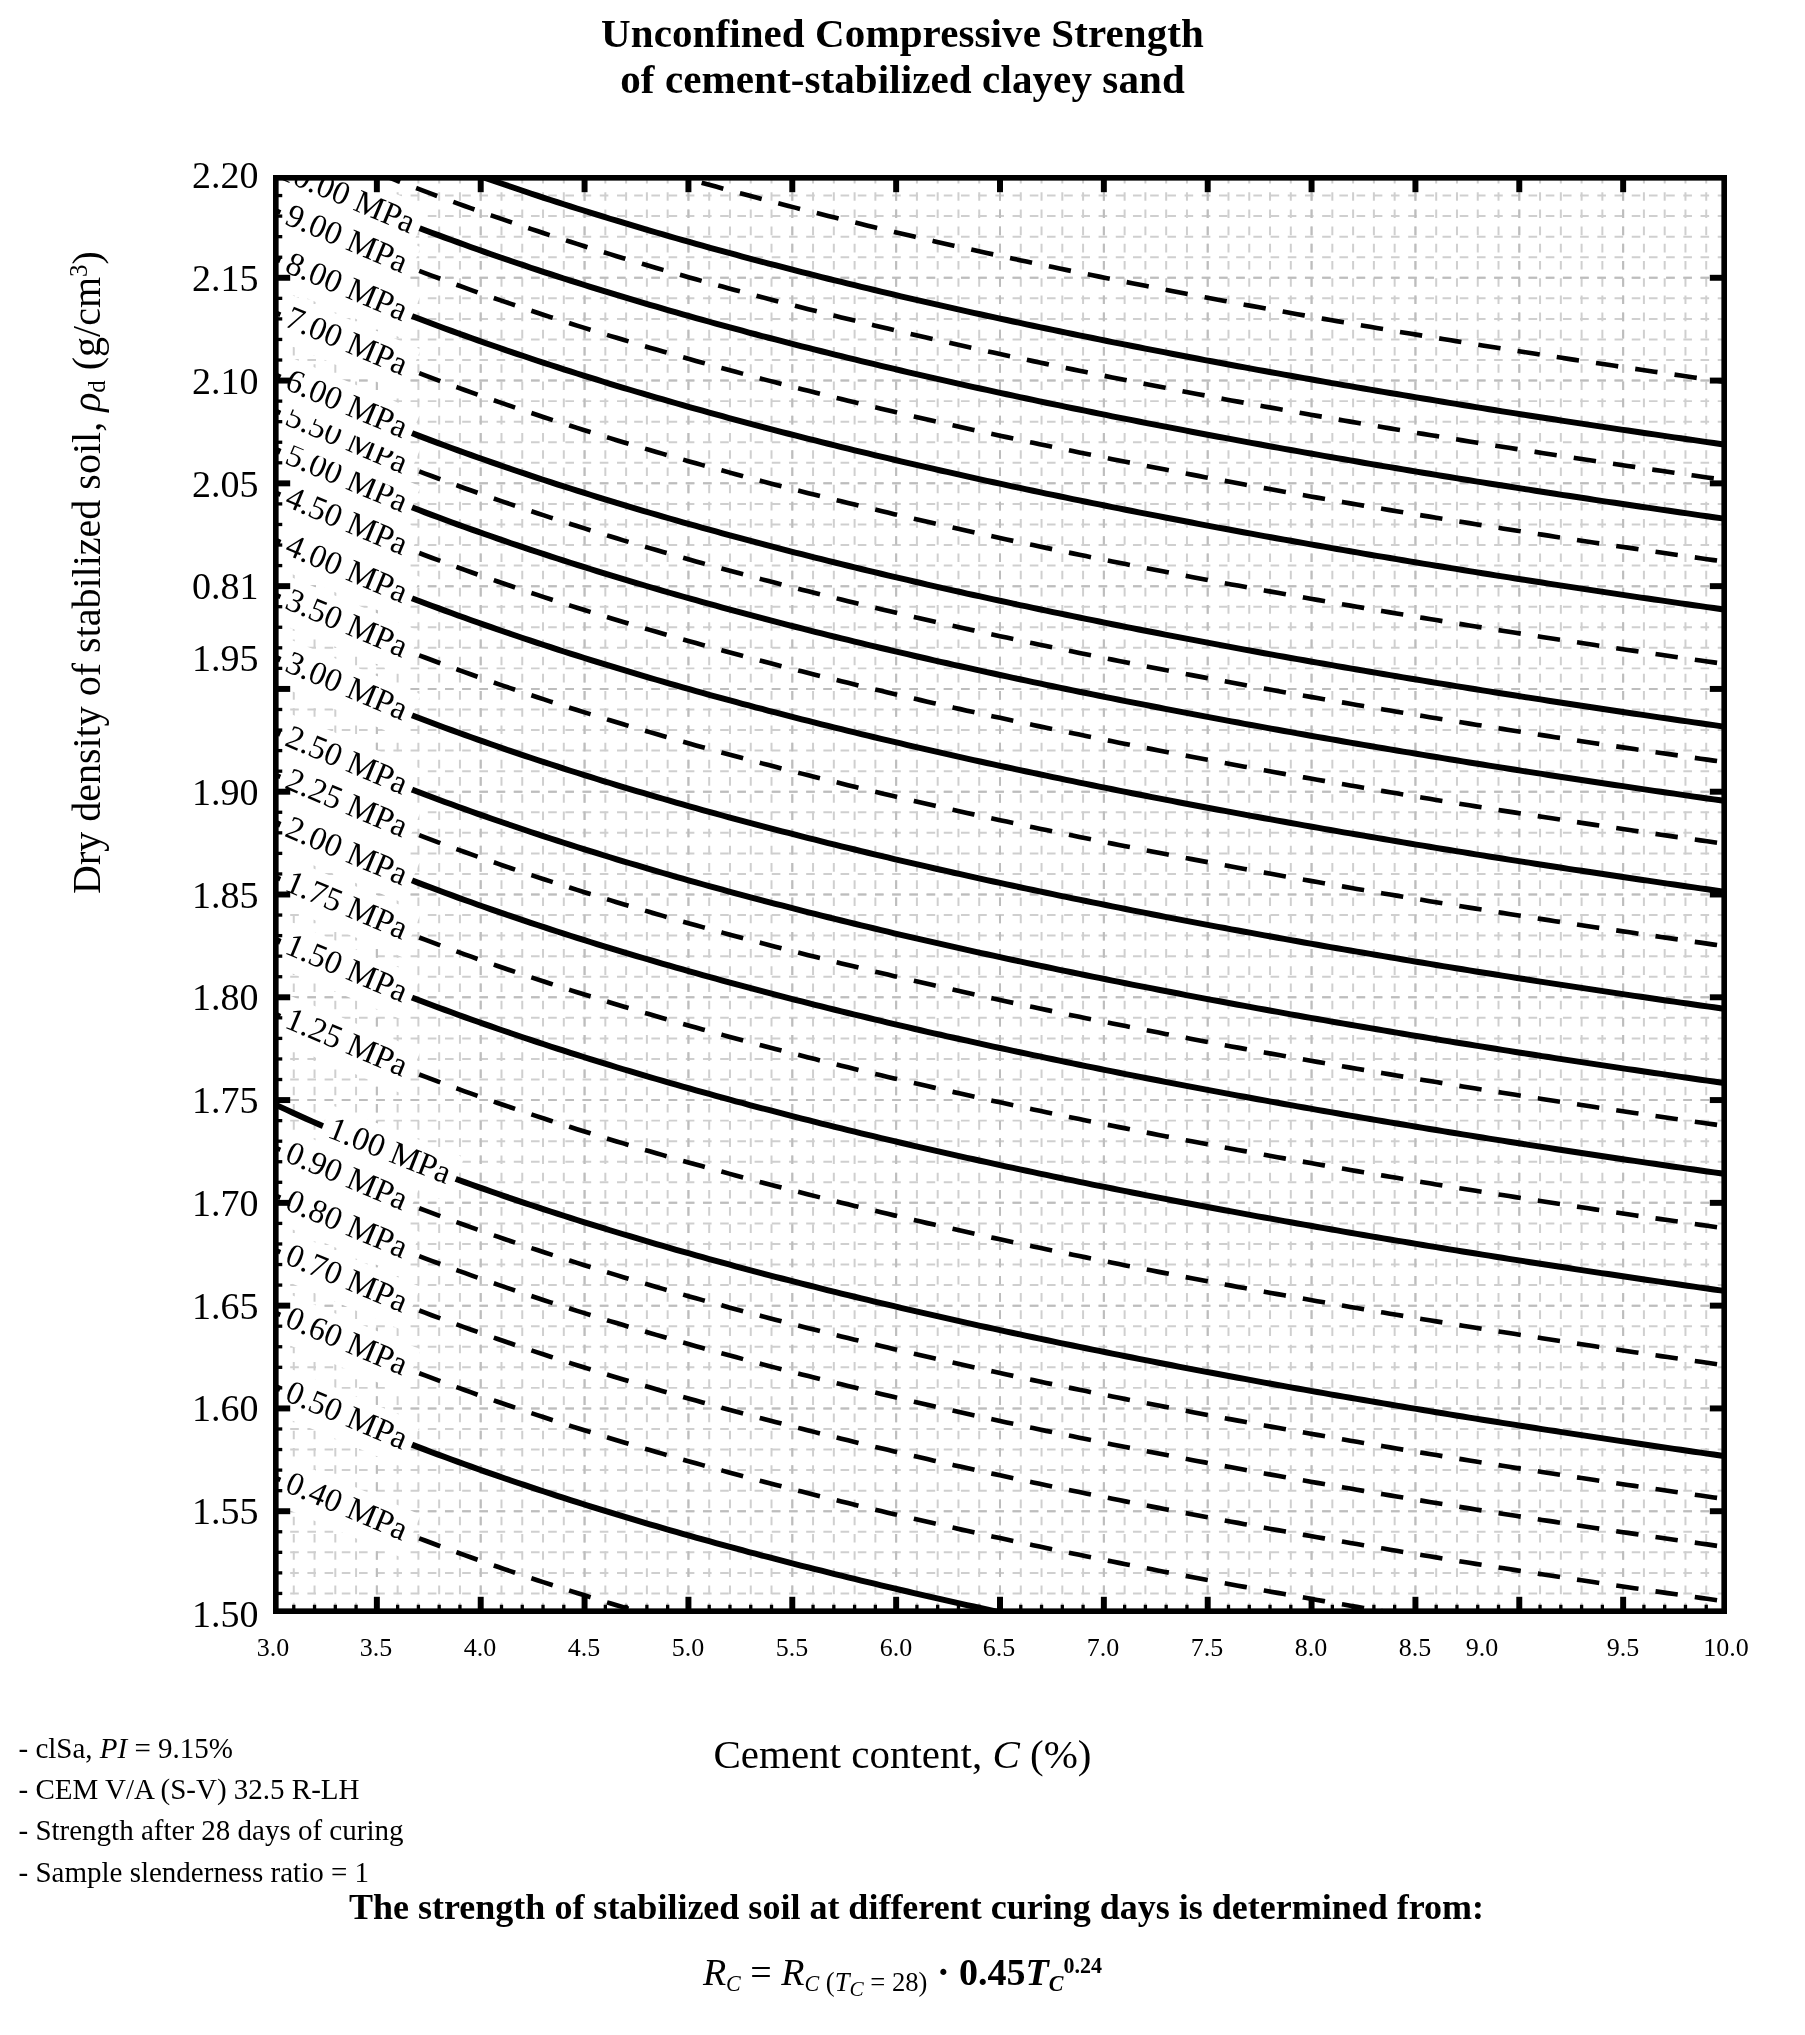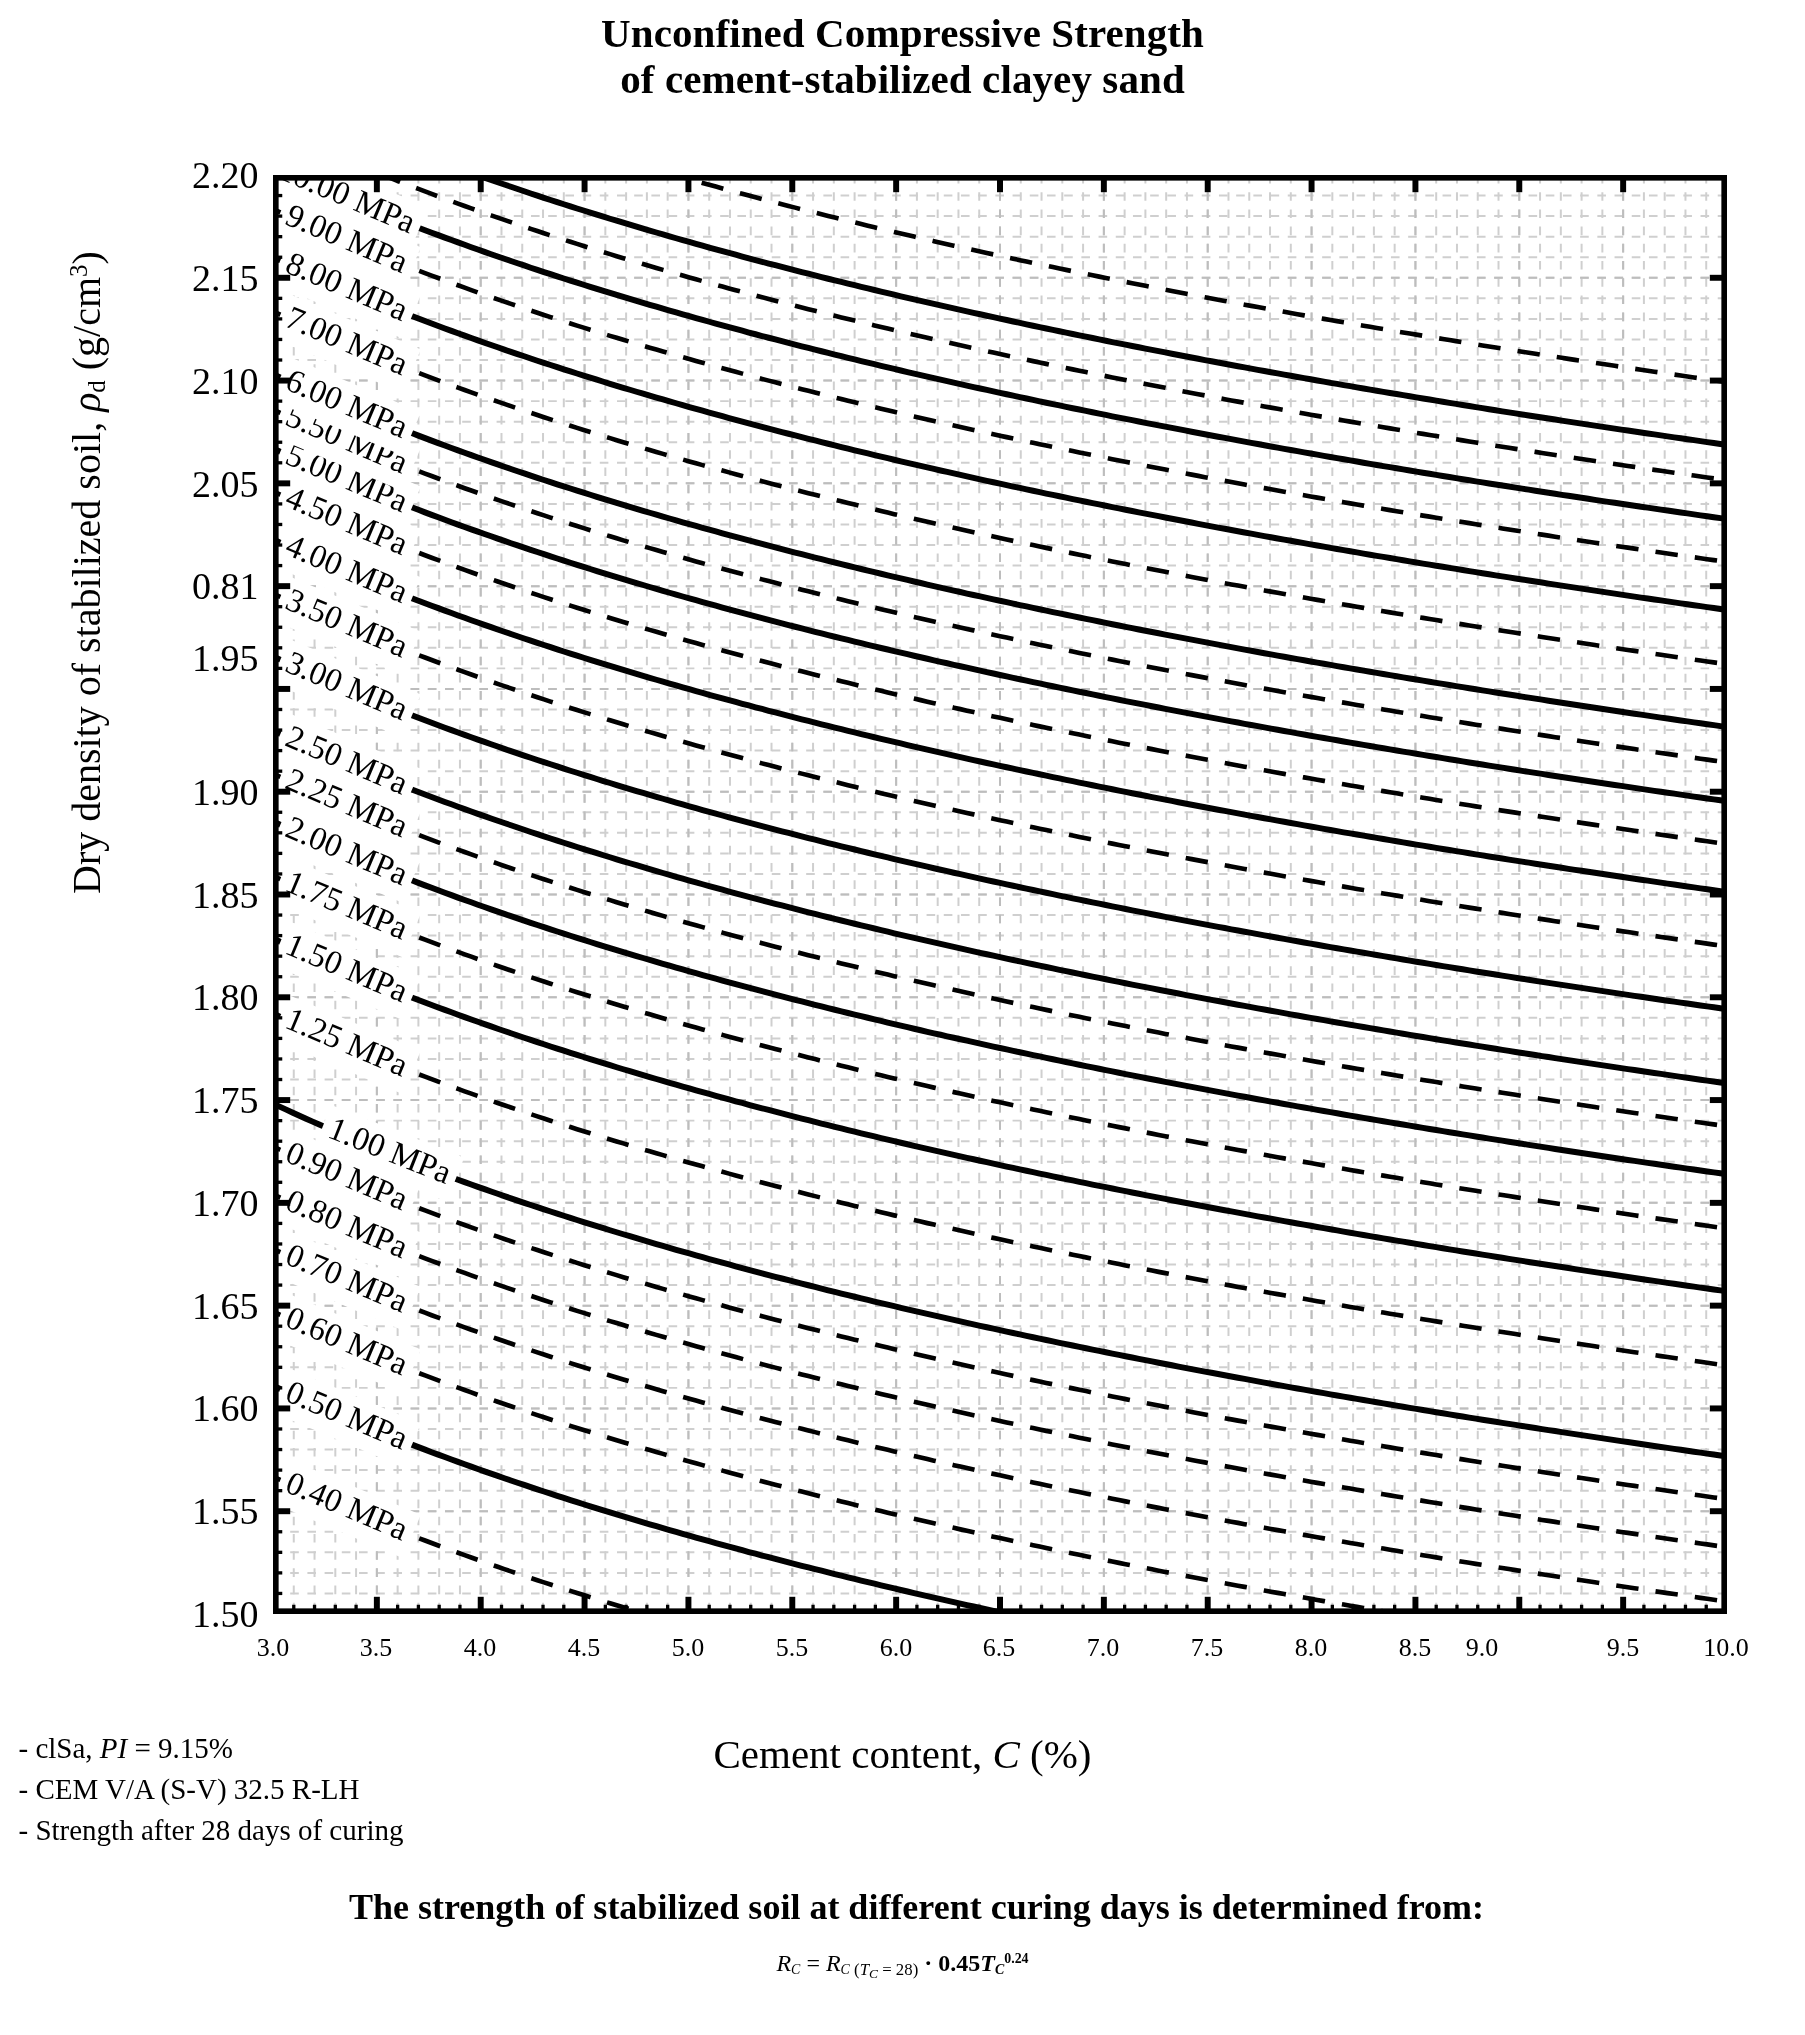--- a/index.html
+++ b/index.html
@@ -22,21 +22,21 @@
   .ytitle sup{font-size:.62em;vertical-align:.52em;}
   .ytitle i{font-style:italic;}
 
   .xtitle{position:absolute;left:0;top:1730px;width:1805px;text-align:center;font-size:41px;}
   .xtitle i{font-style:italic;}
 
   .notes{position:absolute;left:18.5px;top:1708px;font-size:29px;line-height:1.42;white-space:nowrap;margin-top:20px;}
   .notes i{font-style:italic;}
 
   .footline{position:absolute;left:0;top:1886px;width:1805px;text-align:center;font-size:36px;font-weight:bold;margin-left:14px;}
-  .formula{position:absolute;left:0;top:1950px;width:1805px;text-align:center;font-size:24px;white-space:nowrap;}
+  .formula{position:absolute;left:0;top:1950px;width:1805px;text-align:center;font-size:38px;white-space:nowrap;}
   .formula .it{font-style:italic;}
   .formula .bd{font-weight:bold;}
   .formula sub{font-size:.58em;vertical-align:-.25em;font-style:italic;}
   .formula sup{font-size:.58em;vertical-align:.55em;font-weight:bold;}
   .formula .paren{font-size:.70em;vertical-align:-.22em;}
   .formula .paren sub{font-size:.80em;}
 </style>
 </head>
 <body>
 
@@ -552,20 +552,21 @@
         <line x1="0" y1="1.2418637546878533e-11" x2="14" y2="1.2418637546878533e-11" stroke-width="5"></line>
       </g>
       <rect x="4" y="4" width="2190" height="2167" fill="none" stroke="#000000" stroke-width="9"></rect>
     </svg>
 </div>
 
 <div class="notes" id="notes">
     <div><span>- clSa, </span><i>PI</i><span> = 9.15%</span></div>
     <div><span>- CEM V/A (S-V) 32.5 R-LH</span></div>
     <div><span>- Strength after 28 days of curing</span></div>
+    <div><span>- Sample slenderness ratio = 1</span></div>
   </div>
 
 <div class="footline">The strength of stabilized soil at different curing days is determined from:</div>
 
 <div class="formula">
   <span class="it">R</span><sub>C</sub><span> = </span><span class="it">R</span><sub>C</sub><span class="paren"><span> (</span><span class="it">T</span><sub>C</sub><span> = </span><span>28</span><span>)</span></span><span class="bd"> · </span><span class="bd">0.45</span><span class="bd it">T</span><sub class="bd">C</sub><sup>0.24</sup>
 </div>
 
 
 </body></html>

